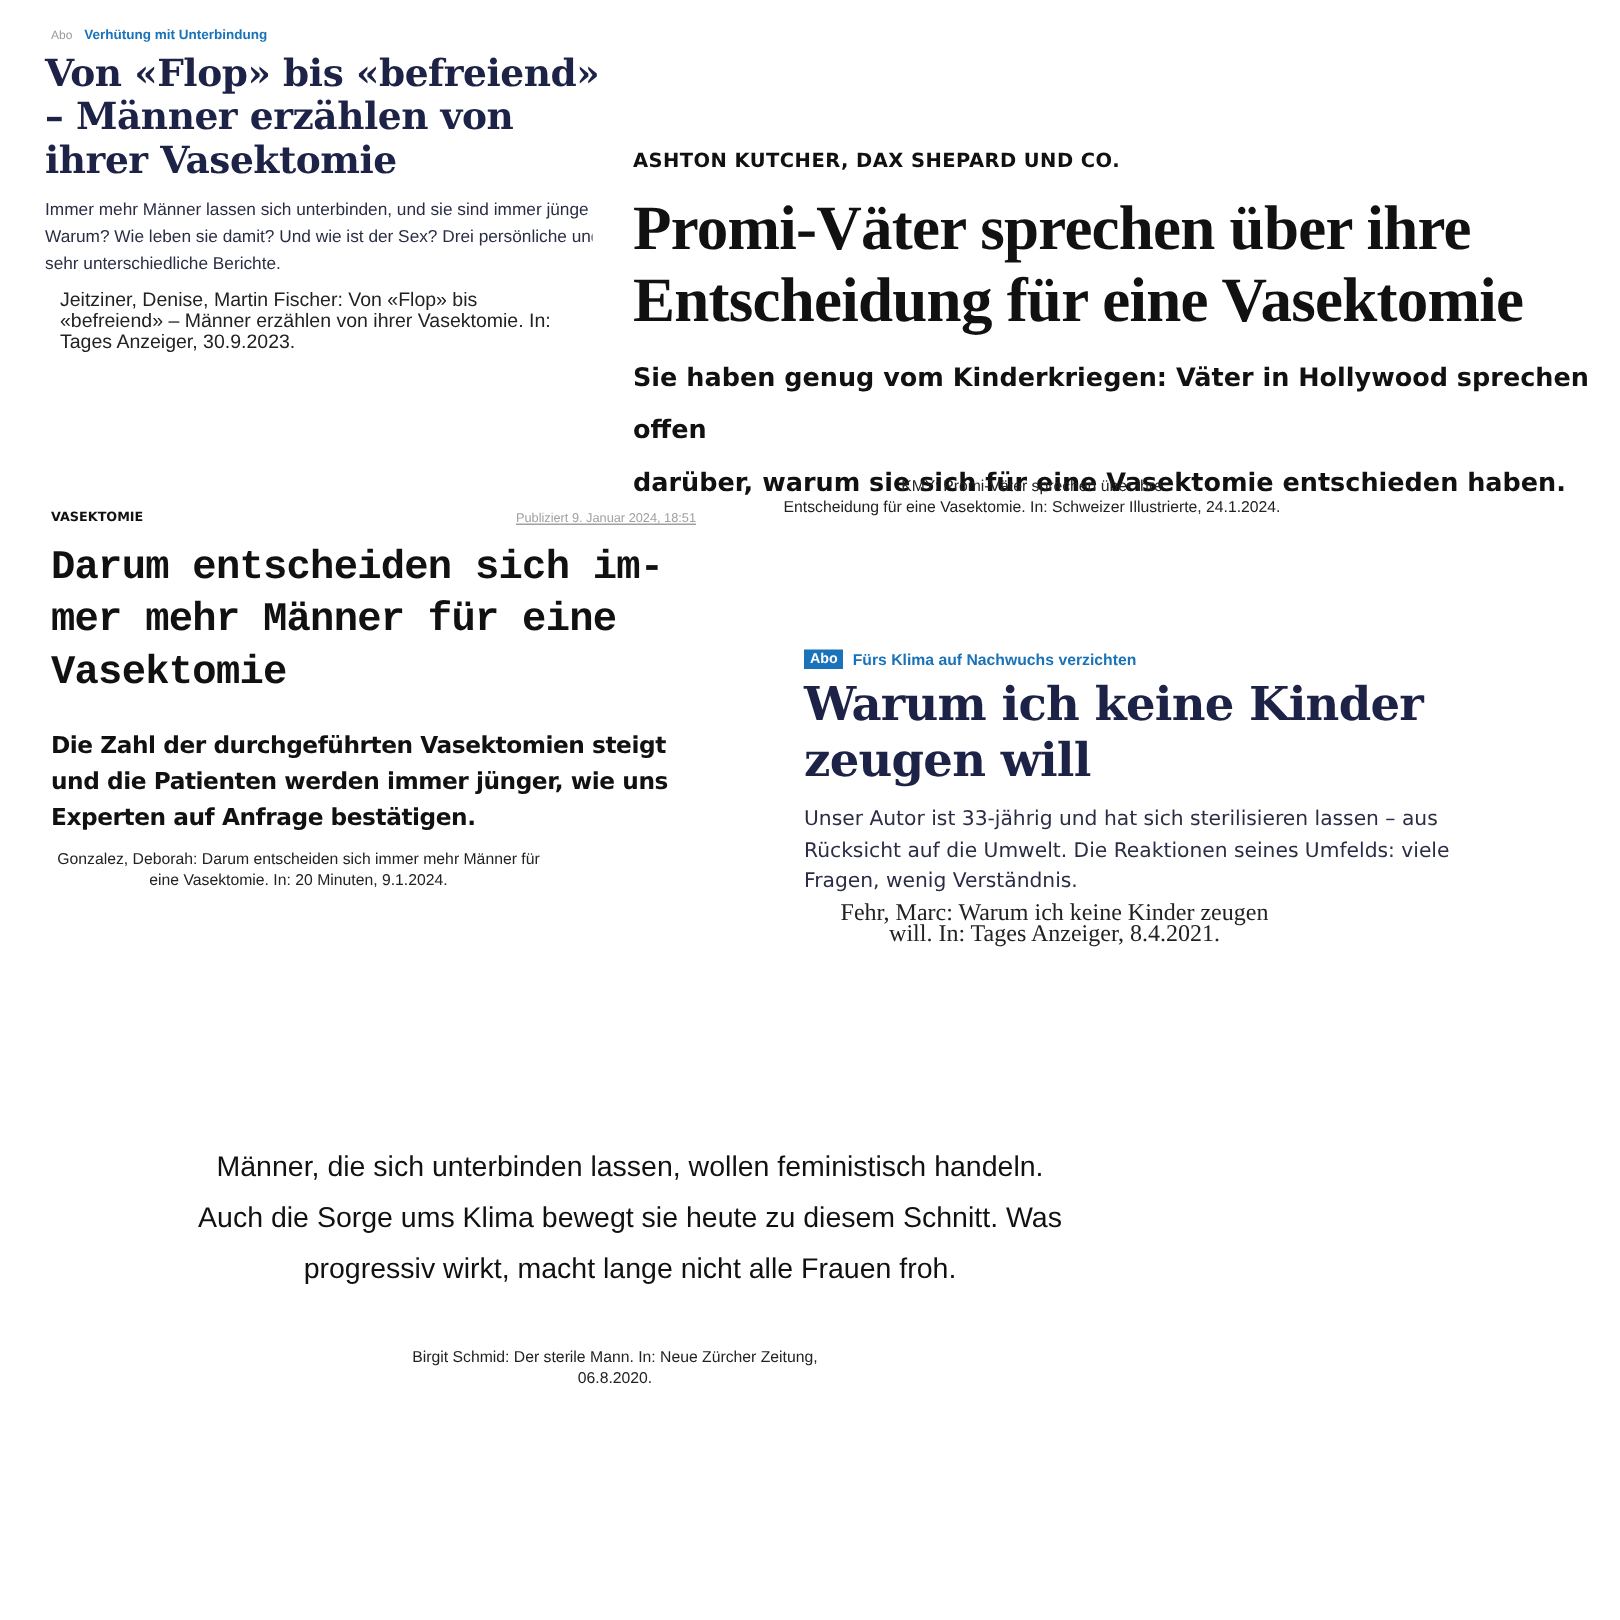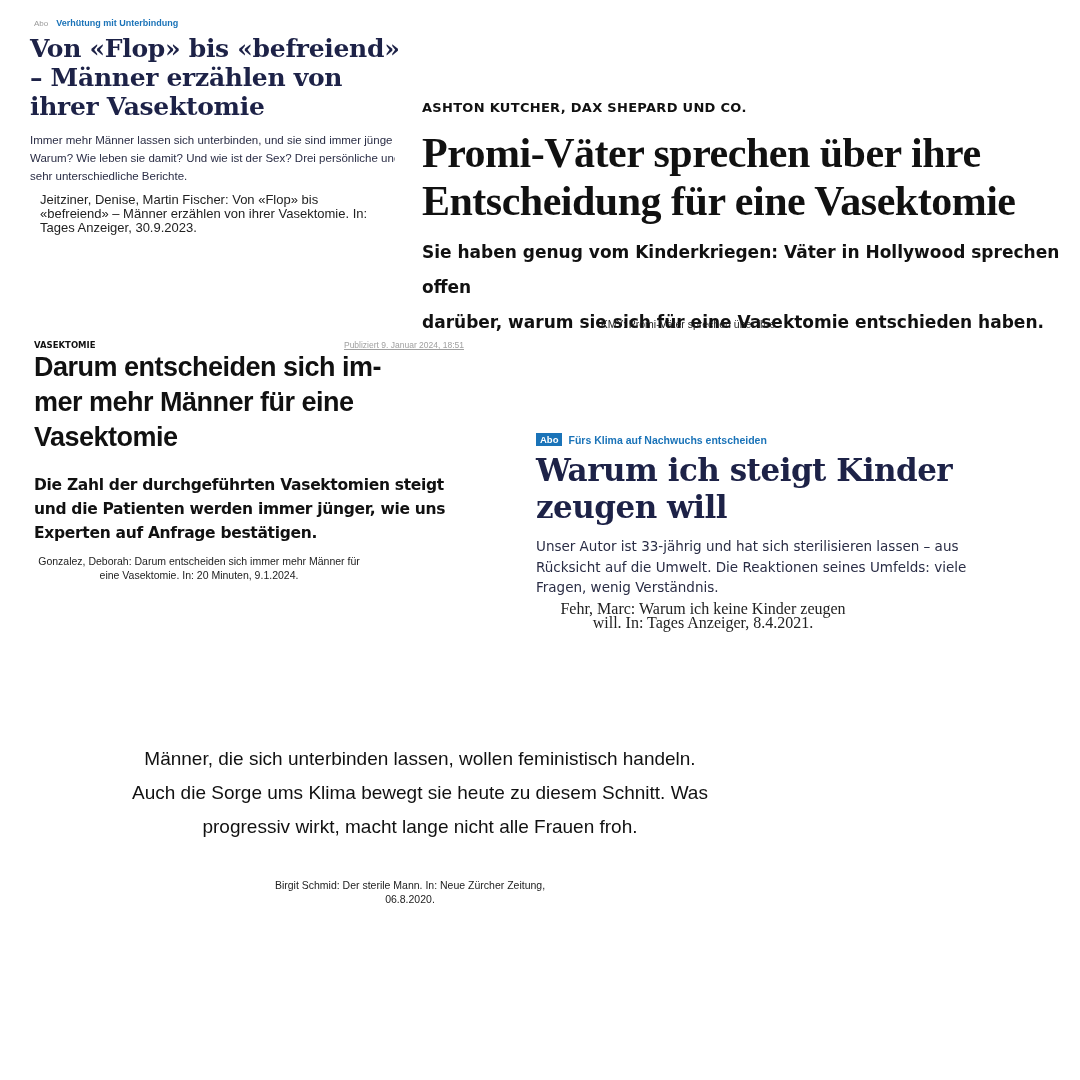--- a/index.html
+++ b/index.html
@@ -20,37 +20,37 @@
     .a2-kicker { font-family:"DejaVu Sans", sans-serif; font-weight:bold; font-size:13px; color:#111; letter-spacing:0.3px; }
     .a2-title { font-family:"Liberation Serif", serif; font-weight:bold; color:#111; font-size:42px; line-height:48px; margin-top:14px; letter-spacing:-0.5px; }
     .a2-lead { font-family:"DejaVu Sans", sans-serif; font-weight:bold; color:#111; font-size:17px; line-height:35px; margin-top:10px; }
     .a2-cite { font-family:"Liberation Sans", sans-serif; color:#222; font-size:10.5px; line-height:14px; text-align:center; position:absolute; left:66px; top:217px; width:400px; }
 
     
     #a3 { left:34px; top:340px; width:430px; }
     .a3-head { display:flex; justify-content:space-between; align-items:center; }
     .a3-kicker { font-family:"DejaVu Sans", sans-serif; font-weight:bold; font-size:8.5px; color:#111; }
     .a3-date { font-family:"Liberation Sans", sans-serif; font-size:8.5px; color:#a0a0a0;text-decoration:underline; }
-    .a3-title { font-family:Liberation Sans, sans-serif; font-weight:bold; color:#111; font-size:27px; line-height:35px; letter-spacing:-0.5px; }
+    .a3-title { font-family:Liberation Mono, monospace; font-weight:bold; color:#111; font-size:27px; line-height:35px; margin-top:12px; letter-spacing:-0.5px; }
     .a3-lead { font-family:"DejaVu Sans", sans-serif; font-weight:bold; color:#111; font-size:15.5px; line-height:24px; margin-top:18px; letter-spacing:-0.3px; }
     .a3-cite { font-family:"Liberation Sans", sans-serif; color:#222; font-size:10.5px; line-height:14px; text-align:center; width:330px; margin:9px 0 0 0; }
 
     
     #a4 { left:536px; top:433px; width:500px; }
     .a4-kicker { display:flex; align-items:center; gap:6px; font-family:"Liberation Sans", sans-serif; font-weight:bold; font-size:10.5px; }
     .a4-abo { background:#1a73b8; color:#fff; padding:1px 4px; font-size:9.5px; }
     .a4-topic { color:#1a73b8; }
     .a4-title { font-family:"DejaVu Serif", serif; font-weight:bold; color:#1d2247; font-size:31px; line-height:37px; margin-top:6px; letter-spacing:-0.5px; }
     .a4-lead { font-family:"DejaVu Sans", sans-serif; color:#2a2d45; font-size:13.5px; line-height:20.5px; margin-top:10px; width:480px; }
     .a4-cite { font-family:Liberation Serif, serif; color:#222; font-size:16px; line-height:14px; text-align:center; width:310px; margin:4px 0 0 12px; }
 
     
     #a5 { left:90px; top:738px; width:660px; text-align:center; }
     .a5-title { font-family:"Liberation Serif", serif; color:#111; font-size:40px; line-height:48px; }
-    .a5-lead { font-family:"Liberation Sans", sans-serif; color:#111; font-size:19px; line-height:34px; margin-top:4px; }
+    .a5-lead { font-family:"Liberation Sans", sans-serif; color:#111; font-size:19px; line-height:34px; margin-top:24px; }
     .a5-cite { font-family:"Liberation Sans", sans-serif; color:#222; font-size:10.5px; line-height:14px; width:300px; margin:34px 0 0 170px; }
   </style>
 </head>
 <body>
 
 <div id="a1" class="abs">
   <div class="a1-kicker">
     <span class="a1-abo">Abo</span>
     <span class="a1-topic">Verhütung mit Unterbindung</span>
   </div>
@@ -68,44 +68,45 @@
   <div class="a2-title">
     <div>Promi-Väter sprechen über ihre</div>
     <div>Entscheidung für eine Vasektomie</div>
   </div>
   <div class="a2-lead">
     <div>Sie haben genug vom Kinderkriegen: Väter in Hollywood sprechen offen</div>
     <div>darüber, warum sie sich für eine Vasektomie entschieden haben.</div>
   </div>
   <div class="a2-cite">
     <div>KMY: Promi-Väter sprechen über ihre</div>
+    <div>Entscheidung für eine Vasektomie. In: Schweizer Illustrierte, 24.1.2024.</div>
   </div>
 </div>
 
 <div id="a3" class="abs">
   <div class="a3-head">
     <span class="a3-kicker">VASEKTOMIE</span>
     <span class="a3-date">Publiziert 9. Januar 2024, 18:51</span>
   </div>
   <div class="a3-title">
     <div>Darum entscheiden sich im-</div>
     <div>mer mehr Männer für eine</div>
     <div>Vasektomie</div>
   </div>
   <div class="a3-lead">Die Zahl der durchgeführten Vasektomien steigt und die Patienten werden immer jünger, wie uns Experten auf Anfrage bestätigen.</div>
   <div class="a3-cite">Gonzalez, Deborah: Darum entscheiden sich immer mehr Männer für eine Vasektomie. In: 20 Minuten, 9.1.2024.</div>
 </div>
 
 <div id="a4" class="abs">
   <div class="a4-kicker">
     <span class="a4-abo">Abo</span>
-    <span class="a4-topic">Fürs Klima auf Nachwuchs entscheiden</span>
+    <span class="a4-topic">Fürs Klima auf Nachwuchs verzichten</span>
   </div>
   <div class="a4-title">
-    <div>Warum ich steigt Kinder</div>
+    <div>Warum ich keine Kinder</div>
     <div>zeugen will</div>
   </div>
   <div class="a4-lead">Unser Autor ist 33-jährig und hat sich sterilisieren lassen – aus Rücksicht auf die Umwelt. Die Reaktionen seines Umfelds: viele Fragen, wenig Verständnis.</div>
   <div class="a4-cite">Fehr, Marc: Warum ich keine Kinder zeugen will. In: Tages Anzeiger, 8.4.2021.</div>
 </div>
 
 <div id="a5" class="abs">
   <div class="a5-lead">
     <div>Männer, die sich unterbinden lassen, wollen feministisch handeln.</div>
     <div>Auch die Sorge ums Klima bewegt sie heute zu diesem Schnitt. Was</div>

